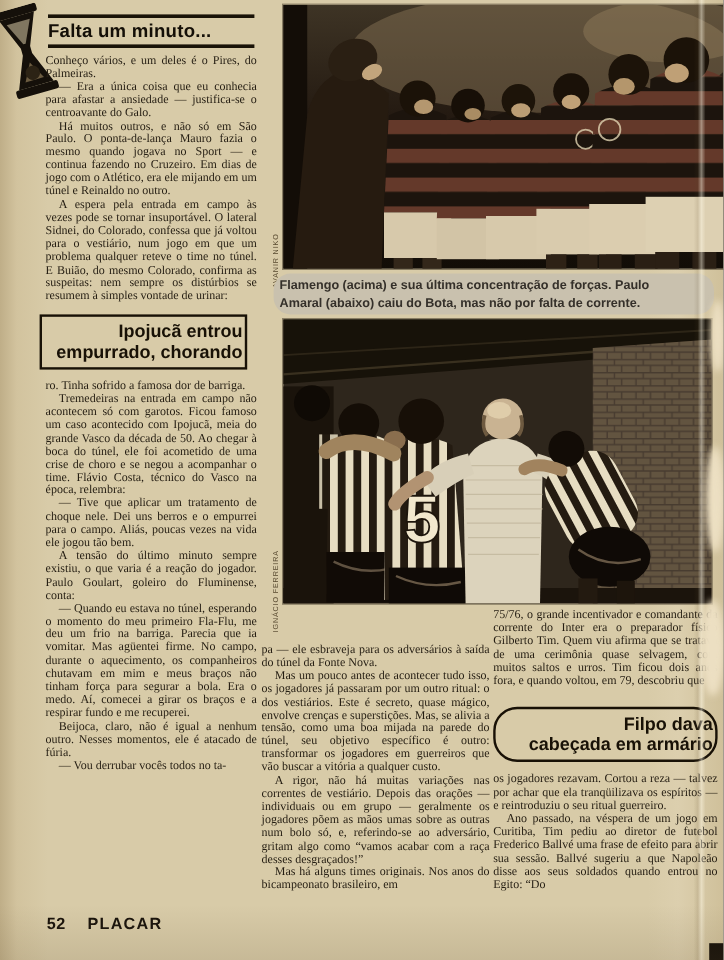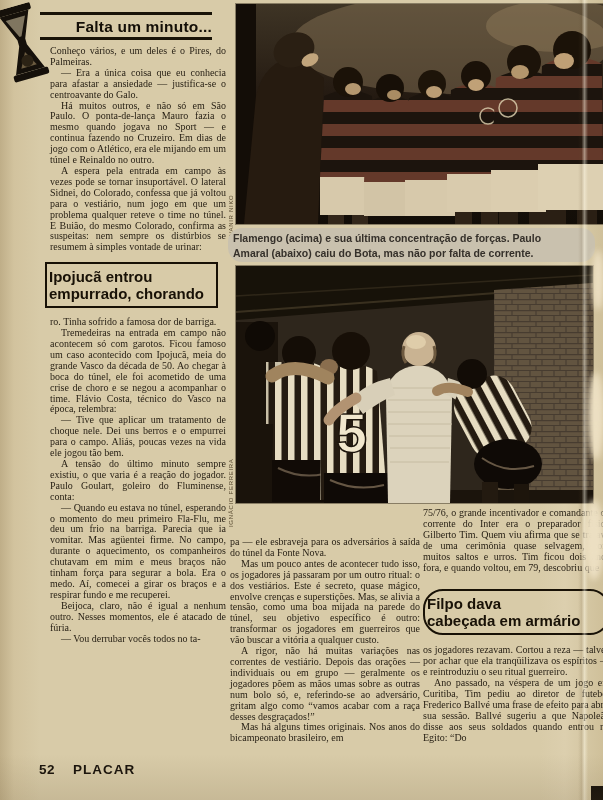--- a/index.html
+++ b/index.html
@@ -11,35 +11,35 @@
   .crease{position:absolute;left:578px;top:0;width:10px;height:800px;
     background:linear-gradient(90deg,rgba(90,70,40,0),rgba(90,70,40,.12) 35%,rgba(255,250,232,.45) 65%,rgba(90,70,40,0));}
   .patch{position:absolute;background:#ecdfc2;border-radius:50%;filter:blur(3px);}
   .patch1{left:588px;top:372px;width:16px;height:88px;}
   .patch2{left:584px;top:500px;width:20px;height:80px;}
   .patch3{left:592px;top:250px;width:12px;height:60px;}
   .corner-mark{position:absolute;left:591px;top:786px;width:12px;height:14px;background:#120d07;}
 
   
   .hourglass{position:absolute;left:3px;top:5px;transform:rotate(-16deg);}
-  .masthead{position:absolute;left:40px;top:12px;width:172px;text-align:right;}
+  .masthead{position:absolute;left:40px;top:12px;width:172px;}
   .hline{height:3px;background:#191307;}
   .masthead h1{margin:0;padding:2px 0 1px 0;font:bold 15.5px/19px "Liberation Sans",sans-serif;
     color:#140f07;letter-spacing:.2px;}
 
   
-  .col{position:absolute;color:#241d12;margin-left:12px;}
+  .col{position:absolute;color:#241d12;}
   .col-left{left:38px;top:46px;width:176px;}
   .col-mid{left:218px;top:537px;width:190px;}
   .col-right{left:411px;top:508px;width:187px;}
   .para{font:10px/10.9px "Liberation Serif",serif;text-align:justify;text-indent:11px;margin:0;}
   .para.noindent{text-indent:0;}
 
   
-  .hbox{border:2px solid #181106;text-align:left;color:#181106;
+  .hbox{border:2px solid #181106;text-align:right;color:#181106;
     font:bold 15px/17px "Liberation Sans",sans-serif;padding:4px 2px;}
   .hbox1{margin:9px 8px 9px -5px;}
   .hbox2{margin:16px 0 10px 0;border-radius:20px;}
 
   
   .photo{position:absolute;outline:1px solid rgba(40,30,18,.45);}
   .photo-top{left:236px;top:4px;width:367px;height:220px;}
   .photo-bottom{left:236px;top:266px;width:357px;height:237px;}
   .photo svg{display:block;}
   .caption{position:absolute;left:228px;top:228px;width:367px;height:34px;background:#c9c1ae;

